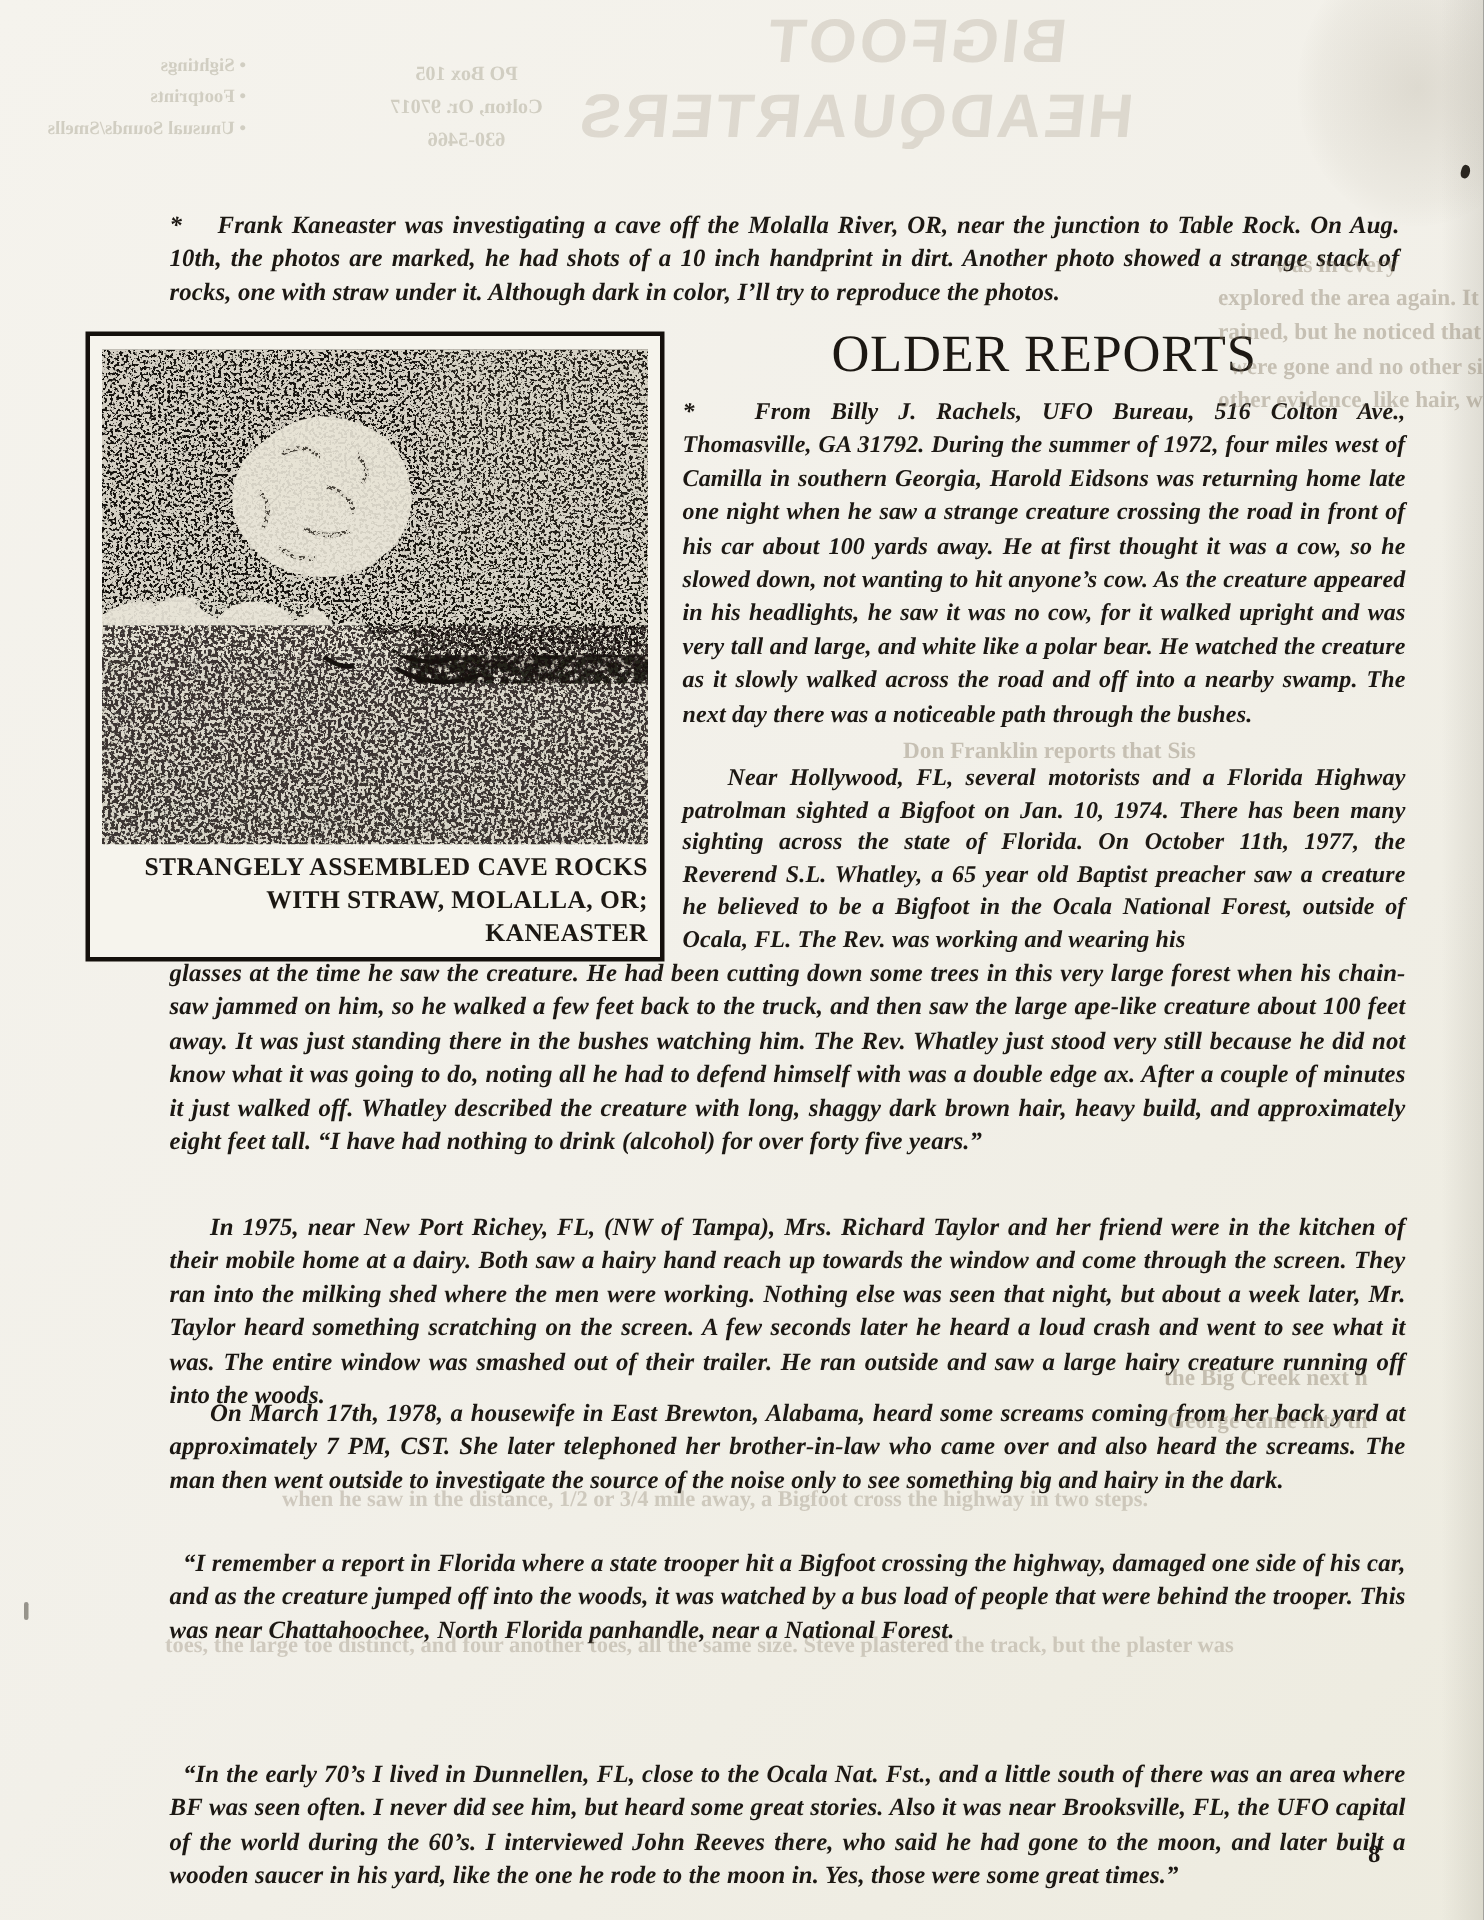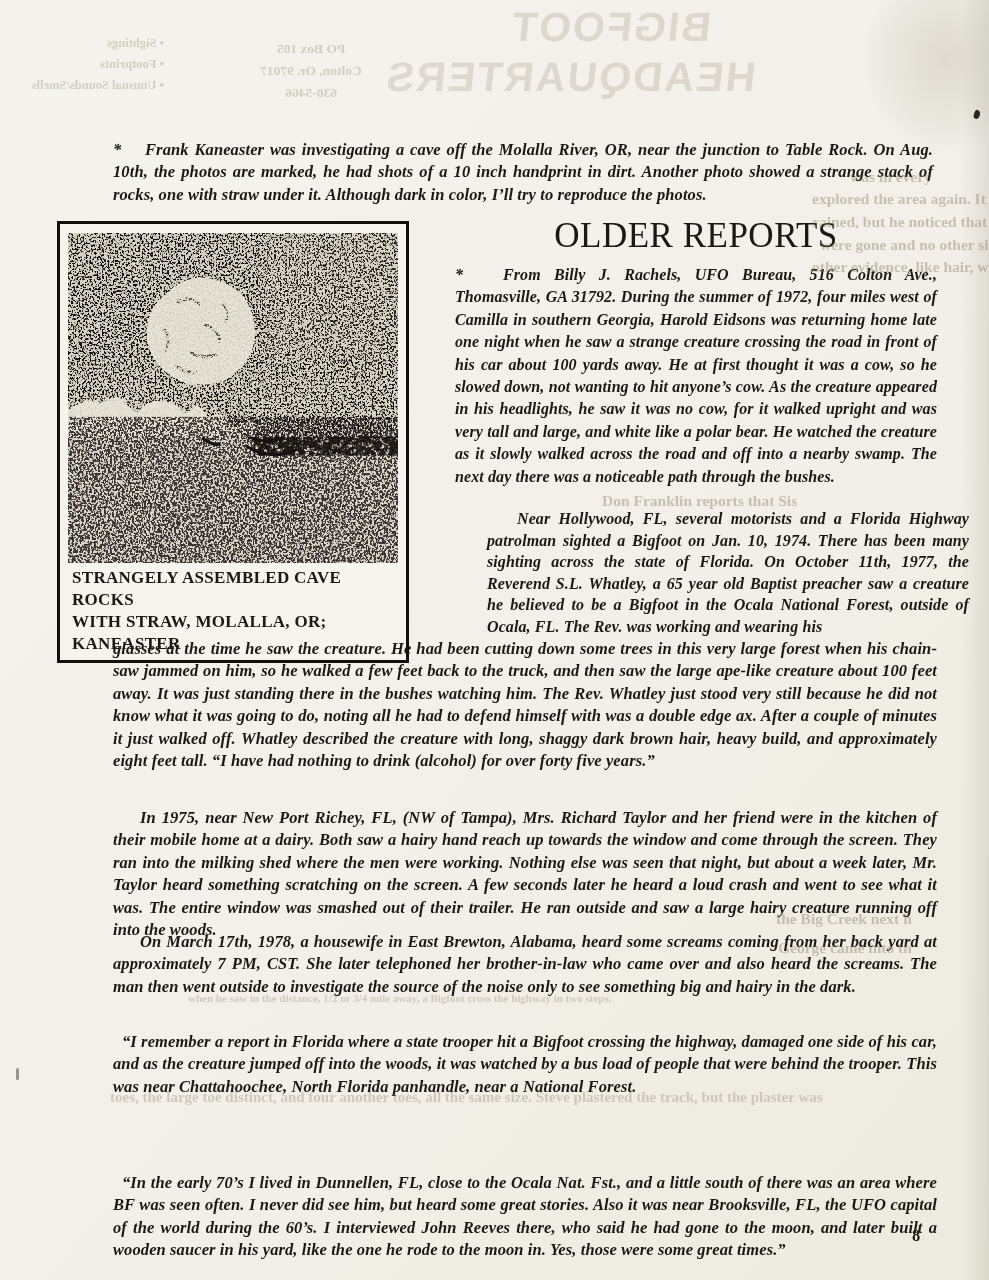--- a/index.html
+++ b/index.html
@@ -25,42 +25,42 @@
   
   .para{position:absolute;text-align:justify;font-weight:700;font-size:16.5px;
     line-height:22.4px;letter-spacing:.1px;margin:0;font-style:italic;}
   .p-intro{left:113px;top:139px;width:820px;}
   .star{display:inline-block;font-weight:700;}
   .star-intro{width:32px;}
   .star-p1{width:48px;}
   .older-heading{position:absolute;left:455px;top:216px;width:482px;margin:0;text-align:center;
     font-size:35px;font-weight:400;letter-spacing:.5px;}
   .p-rc1{left:455px;top:264px;width:482px;font-size:16px;line-height:22.4px;}
-  .p-rc2{left:455px;top:508px;width:482px;font-size:16px;line-height:21.6px;text-indent:30px;margin-left:32px;}
+  .p-rc2{left:455px;top:508px;width:482px;font-size:16px;line-height:21.6px;text-indent:30px;}
   .p-full3{left:113px;top:638px;width:824px;}
   .p-full4{left:113px;top:807px;width:824px;text-indent:27px;}
   .p-full5{left:113px;top:931px;width:824px;text-indent:27px;}
   .p-full6{left:113px;top:1031px;width:824px;text-indent:9px;}
   .p-full7{left:113px;top:1172px;width:824px;text-indent:9px;}
   
-  .photo-box{position:absolute;left:57px;top:221px;width:352px;box-sizing:border-box;
-    border:3px solid #14100c;background:#f6f4ed;padding:9px 8px 3px 8px;}
+  .photo-box{position:absolute;left:57px;top:221px;width:386px;box-sizing:border-box;
+    border:3px solid #14100c;background:#f6f4ed;padding:9px 8px 3px 8px;text-align:right;}
   .photo{display:block;width:100%;height:330px;}
   .photo-caption{font-weight:700;font-size:17px;line-height:22px;letter-spacing:.3px;padding:4px 0 2px 4px;}
   
   .ghost{position:absolute;font-weight:700;color:rgba(125,114,92,.38);white-space:nowrap;font-size:15.5px;text-align:right;}
   .g0{left:850px;top:168px;}
   .g1{left:812px;top:190px;}
   .g2{left:812px;top:213px;}
   .g3{left:820px;top:236px;}
   .g4{left:812px;top:258px;}
   .g5{left:558px;top:492px;padding-left:44px;}
   .g6{left:778px;top:939px;}
   .g7{left:776px;top:910px;}
-  .g8{left:188px;top:992px;font-size:11px;color:rgba(125,114,92,.30);}
+  .g8{left:188px;top:992px;font-size:15px;color:rgba(125,114,92,.30);}
   .g9{left:110px;top:1089px;font-size:15px;color:rgba(125,114,92,.30);}
   .speck1{position:absolute;left:974px;top:110px;width:6px;height:9px;background:#2a2620;
     border-radius:40% 60% 50% 50%;transform:rotate(18deg);}
   .speck2{position:absolute;left:16px;top:1068px;width:3px;height:12px;background:rgba(60,55,45,.5);border-radius:2px;}
   .pagenum{position:absolute;left:912px;top:1226px;font-size:16.5px;font-weight:700;}
 </style>
 </head>
 <body>
 
 <div class="page">

